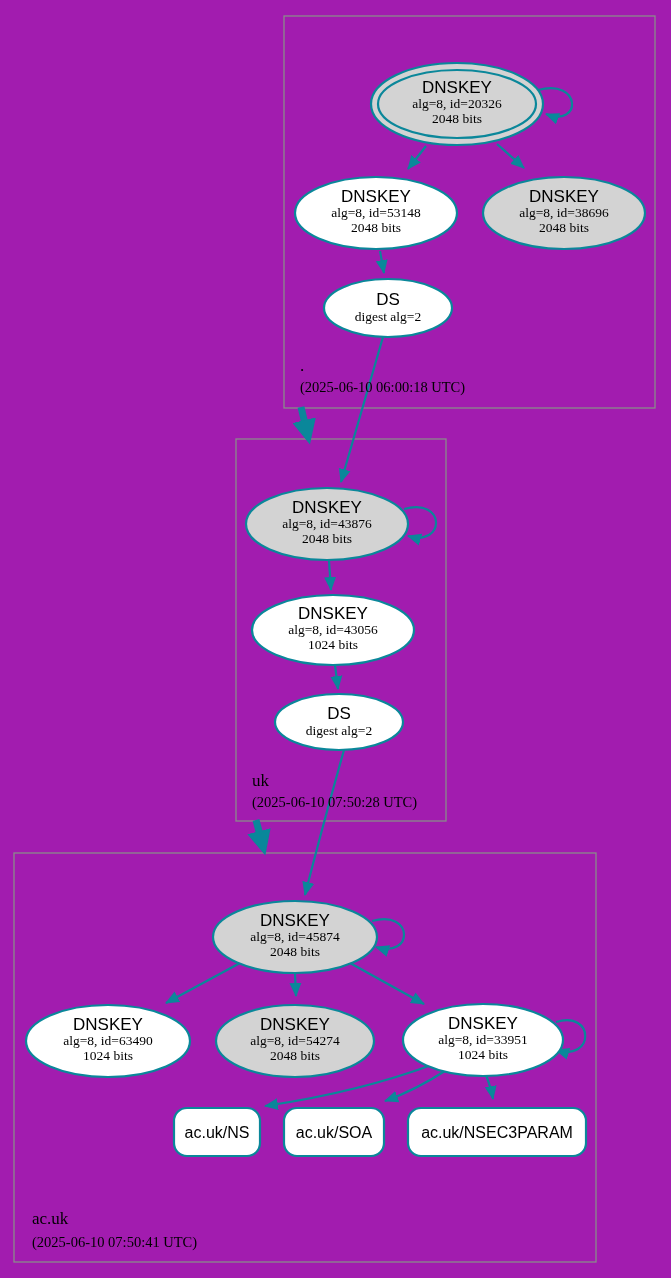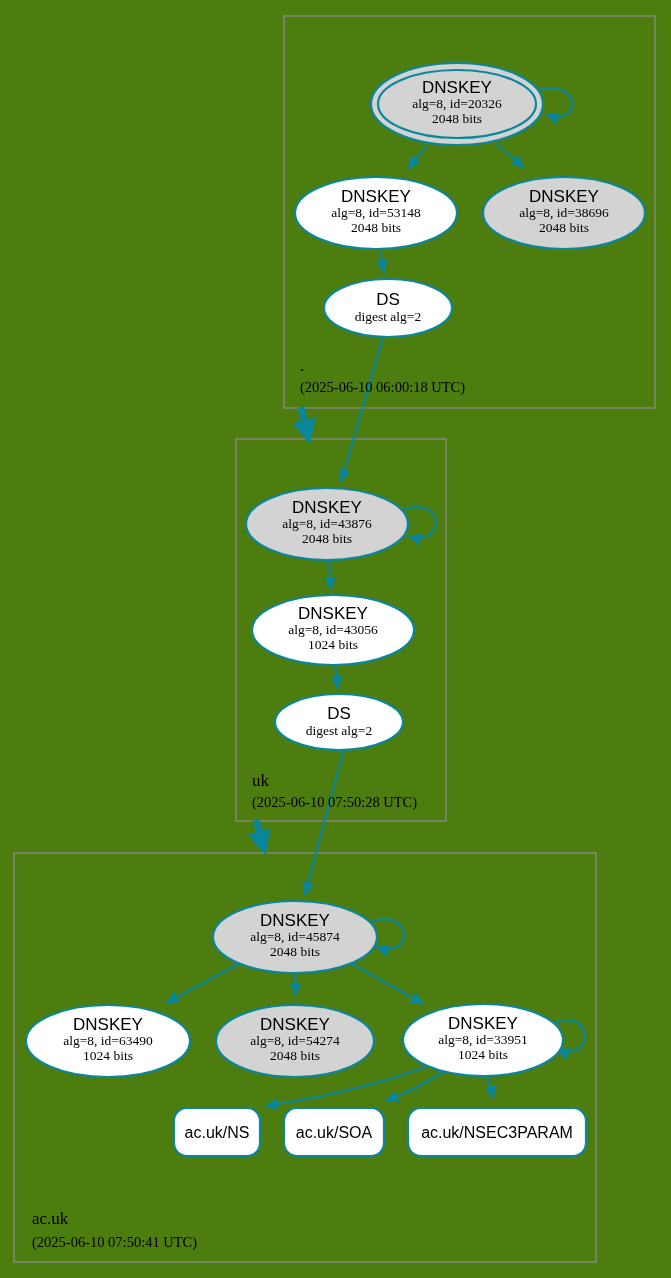--- a/index.html
+++ b/index.html
@@ -1,16 +1,16 @@
 <!DOCTYPE html>
 <html><head>
 <meta charset="utf-8">
 <style>
   html,body{margin:0;padding:0;background:#ffffff;}
-  .page{width:671px;height:1278px;position:relative;background:#4d7c0f;overflow:hidden;}
+  .page{width:671px;height:1278px;position:relative;background:#a21caf;overflow:hidden;}
   svg{display:block;}
   text{fill:#000000;}
   .n1{font-family:"Liberation Sans",sans-serif;font-size:17px;}
   .n2{font-family:"Liberation Serif",serif;font-size:13.5px;}
   .rr{font-family:"Liberation Sans",sans-serif;font-size:16px;}
   .zl{font-family:"Liberation Serif",serif;font-size:17px;}
   .ts{font-family:"Liberation Serif",serif;font-size:14.5px;}
   .zonebox{fill:none;stroke:#8b8b8b;stroke-width:1.3;}
   .edge{fill:none;stroke:#0a879a;stroke-width:2.2;}
   .edge-thick{fill:none;stroke:#0a879a;stroke-width:7;}

